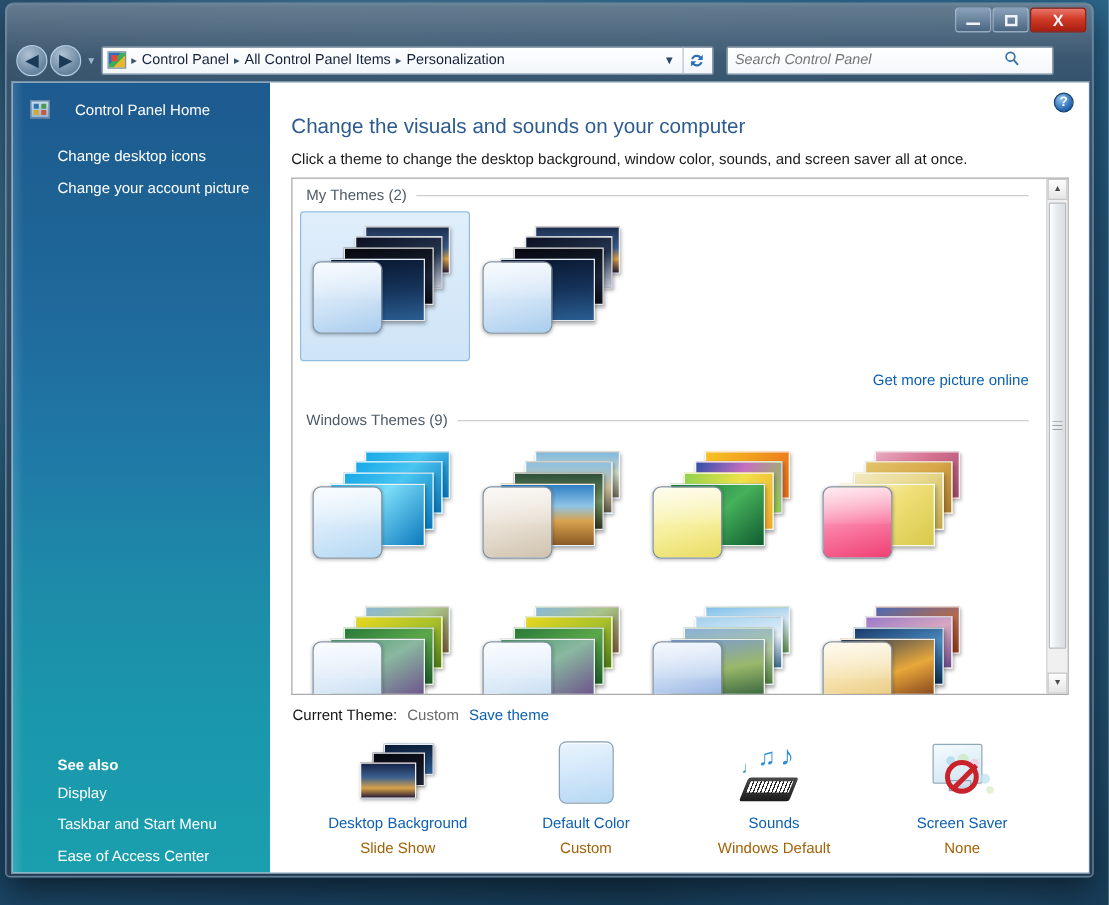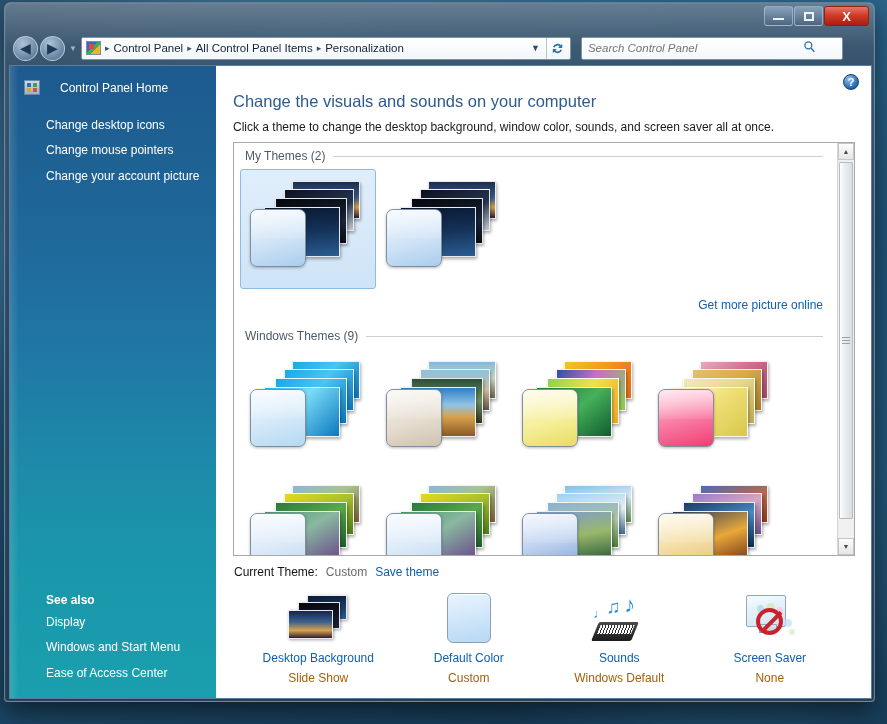--- a/index.html
+++ b/index.html
@@ -165,21 +165,21 @@
     content:''; position:absolute; left:2px; top:2px; width:4px; height:4px;
     background: #2f6fb5; box-shadow: 6px 0 0 #4d9b4f, 0 5px 0 #d8a72e, 6px 5px 0 #cc5540;
   }
   .cph-label { font-size: 12px; color: #ffffff; margin-left: 12px; }
   .side-link {
     display: block; padding: 4px 12px 4px 36px;
     font-size: 12px; color: #ffffff; text-decoration: none;
     cursor: default; line-height: 1.45;
   }
   .see-also {
-    position: absolute; left: 0; bottom: 12px; width: 100%;
+    position: absolute; left: 0; bottom: 0; width: 100%;
   }
   .see-also-title {
     font-size: 12px; font-weight: bold; color: #ffffff;
     padding: 0 12px 3px 36px;
   }
 
   
   .main {
     flex: 1; height: 100%; position: relative;
     background: #ffffff;
@@ -428,27 +428,26 @@
   </div>
 
   <div class="client">
 
     <div class="sidebar">
       <div class="cph-row">
         <span class="cph-icon"></span>
         <span class="cph-label">Control Panel Home</span>
       </div>
       <a class="side-link" href="#">Change desktop icons</a>
-      <a class="side-link" href="#">Change mouse pointers</a>
       <a class="side-link" href="#">Change your account picture</a>
 
       <div class="see-also">
         <div class="see-also-title">See also</div>
         <a class="side-link" href="#">Display</a>
-        <a class="side-link" href="#">Windows and Start Menu</a>
+        <a class="side-link" href="#">Taskbar and Start Menu</a>
         <a class="side-link" href="#">Ease of Access Center</a>
       </div>
     </div>
 
     <div class="main">
       <div class="help-icon">?</div>
 
       <h1 class="page-title">Change the visuals and sounds on your computer</h1>
       <div class="page-sub">Click a theme to change the desktop background, window color, sounds, and screen saver all at once.</div>
 

